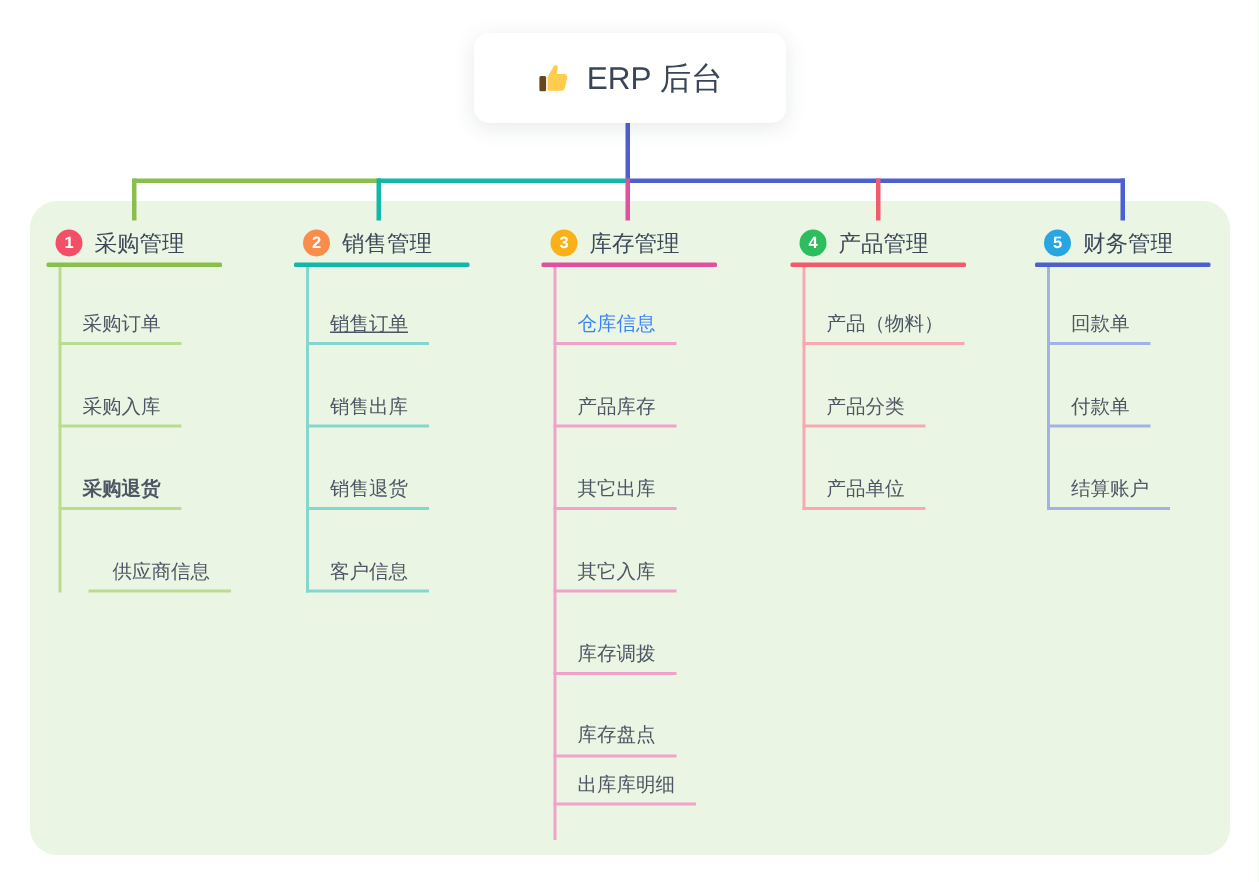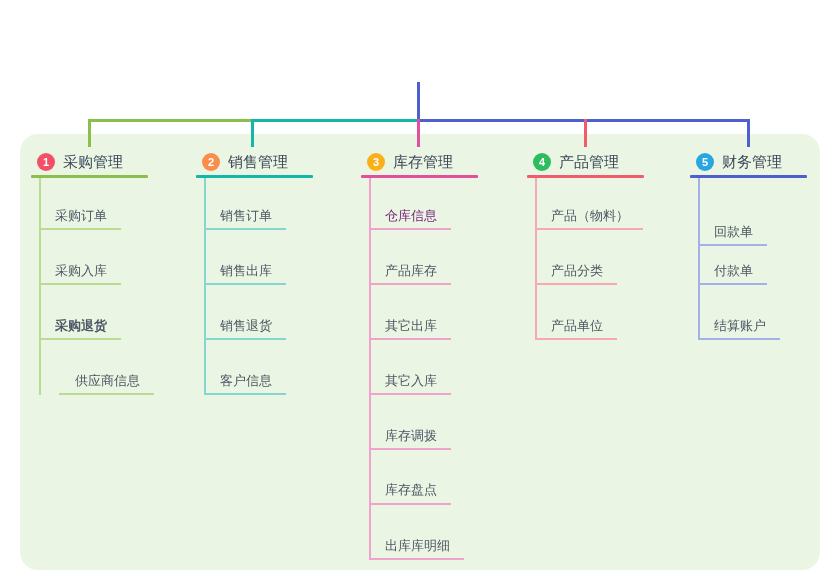--- a/index.html
+++ b/index.html
@@ -49,66 +49,75 @@
       <div class="stem" style="position: absolute; left: 417px; top: 82px; width: 3px; height: 40px; background: rgb(77, 96, 205);"></div>
       <div class="seg" style="left: 89px; width: 165px; background: rgb(139, 191, 77);"></div>
       <div class="seg" style="left: 252px; width: 168px; background: rgb(18, 183, 170);"></div>
       <div class="seg" style="left: 418px; width: 332px; background: rgb(77, 96, 205);"></div>
       <div class="drop" style="left: 88px; height: 28px; background: rgb(139, 191, 77);"></div>
       <div class="drop" style="left: 251px; height: 28px; background: rgb(18, 183, 170);"></div>
       <div class="drop" style="left: 417px; height: 28px; background: rgb(226, 79, 158);"></div>
       <div class="drop" style="left: 584px; height: 28px; background: rgb(242, 91, 108);"></div>
       <div class="drop" style="left: 747px; height: 28px; background: rgb(77, 96, 205);"></div>
     </div>
+  <div class="root-node" id="rootNode" style="color: rgb(58, 69, 87);">
+    <span class="thumb-icon">
+      <svg width="23" height="23" viewBox="0 0 36 36" aria-hidden="true">
+        <rect x="2.5" y="15" width="7" height="16" rx="1.6" fill="#65471B"></rect>
+        <path fill="#FFCC4D" d="M11 31V16.5l6.2-11.3c.5-.9 1.5-1.4 2.5-1.2 1.4.3 2.3 1.7 2 3.1L20.5 13h8.2c1.9 0 3.3 1.8 2.9 3.6l-2.6 11.4c-.3 1.5-1.7 2.6-3.2 2.6H13c-.8 0-1.6-.2-2-.6z"></path>
+      </svg>
+    </span>
+    <span>ERP 后台</span>
+  </div>
   <div id="branches">
       <div class="branch-header" style="left: 37px; top: 149px; color: rgb(60, 72, 89);">
         <span class="badge" style="background: rgb(243, 80, 104); color: rgb(255, 255, 255);">1</span>
         <span>采购管理</span>
       </div>
       <div class="branch-underline" style="left: 31px; top: 175px; width: 117px; background: rgb(139, 191, 77);"></div>
       <div class="vline" style="left: 39px; top: 178px; height: 217px; background: rgb(185, 220, 144);"></div>
       <div class="child" style="left: 39px; top: 203px; border-bottom: 2px solid rgb(185, 220, 144); color: rgb(76, 86, 100);">采购订单</div>
       <div class="child" style="left: 39px; top: 258px; border-bottom: 2px solid rgb(185, 220, 144); color: rgb(76, 86, 100);">采购入库</div>
       <div class="child" style="left: 39px; top: 313px; border-bottom: 2px solid rgb(185, 220, 144); color: rgb(76, 86, 100); font-weight: bold;">采购退货</div>
       <div class="child" style="left: 39px; top: 368px; border-bottom: 2px solid rgb(185, 220, 144); color: rgb(76, 86, 100); margin-left: 20px;">供应商信息</div>
       <div class="branch-header" style="left: 202px; top: 149px; color: rgb(60, 72, 89);">
         <span class="badge" style="background: rgb(250, 140, 76); color: rgb(255, 255, 255);">2</span>
         <span>销售管理</span>
       </div>
       <div class="branch-underline" style="left: 196px; top: 175px; width: 117px; background: rgb(18, 183, 170);"></div>
       <div class="vline" style="left: 204px; top: 178px; height: 217px; background: rgb(133, 214, 207);"></div>
-      <div class="child" style="left: 204px; top: 203px; border-bottom: 2px solid rgb(133, 214, 207); color: rgb(76, 86, 100);">销售订单</div>
+      <div class="child" style="left: 204px; top: 203px; border-bottom: 2px solid rgb(133, 214, 207); color: rgb(76, 86, 100); text-decoration: underline;">销售订单</div>
       <div class="child" style="left: 204px; top: 258px; border-bottom: 2px solid rgb(133, 214, 207); color: rgb(76, 86, 100);">销售出库</div>
       <div class="child" style="left: 204px; top: 313px; border-bottom: 2px solid rgb(133, 214, 207); color: rgb(76, 86, 100);">销售退货</div>
       <div class="child" style="left: 204px; top: 368px; border-bottom: 2px solid rgb(133, 214, 207); color: rgb(76, 86, 100);">客户信息</div>
       <div class="branch-header" style="left: 367px; top: 149px; color: rgb(60, 72, 89);">
         <span class="badge" style="background: rgb(251, 176, 24); color: rgb(255, 255, 255);">3</span>
         <span>库存管理</span>
       </div>
       <div class="branch-underline" style="left: 361px; top: 175px; width: 117px; background: rgb(226, 79, 158);"></div>
       <div class="vline" style="left: 369px; top: 178px; height: 382px; background: rgb(240, 162, 203);"></div>
-      <div class="child" style="left: 369px; top: 203px; border-bottom: 2px solid rgb(240, 162, 203); color: #701a75;">仓库信息</div>
+      <div class="child" style="left: 369px; top: 203px; border-bottom: 2px solid rgb(240, 162, 203); color: #3b82f6;">仓库信息</div>
       <div class="child" style="left: 369px; top: 258px; border-bottom: 2px solid rgb(240, 162, 203); color: rgb(76, 86, 100);">产品库存</div>
       <div class="child" style="left: 369px; top: 313px; border-bottom: 2px solid rgb(240, 162, 203); color: rgb(76, 86, 100);">其它出库</div>
       <div class="child" style="left: 369px; top: 368px; border-bottom: 2px solid rgb(240, 162, 203); color: rgb(76, 86, 100); text-align: right;">其它入库</div>
       <div class="child" style="left: 369px; top: 423px; border-bottom: 2px solid rgb(240, 162, 203); color: rgb(76, 86, 100);">库存调拨</div>
       <div class="child" style="left: 369px; top: 478px; border-bottom: 2px solid rgb(240, 162, 203); color: rgb(76, 86, 100); font-family: Liberation Mono, monospace;">库存盘点</div>
-      <div class="child" style="left: 369px; top: 533px; border-bottom: 2px solid rgb(240, 162, 203); color: rgb(76, 86, 100);">出库库明细</div>
+      <div class="child" style="left: 369px; top: 510px; border-bottom: 2px solid rgb(240, 162, 203); color: rgb(76, 86, 100);">出库库明细</div>
       <div class="branch-header" style="left: 533px; top: 149px; color: rgb(60, 72, 89);">
         <span class="badge" style="background: rgb(45, 188, 94); color: rgb(255, 255, 255);">4</span>
         <span>产品管理</span>
       </div>
       <div class="branch-underline" style="left: 527px; top: 175px; width: 117px; background: rgb(242, 91, 108);"></div>
       <div class="vline" style="left: 535px; top: 178px; height: 162px; background: rgb(248, 168, 177);"></div>
       <div class="child" style="left: 535px; top: 203px; border-bottom: 2px solid rgb(248, 168, 177); color: rgb(76, 86, 100);">产品（物料）</div>
       <div class="child" style="left: 535px; top: 258px; border-bottom: 2px solid rgb(248, 168, 177); color: rgb(76, 86, 100);">产品分类</div>
       <div class="child" style="left: 535px; top: 313px; border-bottom: 2px solid rgb(248, 168, 177); color: rgb(76, 86, 100);">产品单位</div>
       <div class="branch-header" style="left: 696px; top: 149px; color: rgb(60, 72, 89);">
         <span class="badge" style="background: rgb(39, 166, 225); color: rgb(255, 255, 255);">5</span>
         <span>财务管理</span>
       </div>
       <div class="branch-underline" style="left: 690px; top: 175px; width: 117px; background: rgb(77, 96, 205);"></div>
       <div class="vline" style="left: 698px; top: 178px; height: 162px; background: rgb(162, 178, 232);"></div>
-      <div class="child" style="left: 698px; top: 203px; border-bottom: 2px solid rgb(162, 178, 232); color: rgb(76, 86, 100); margin-top: 16px;">回款单</div>
+      <div class="child" style="left: 698px; top: 203px; border-bottom: 2px solid rgb(162, 178, 232); color: rgb(76, 86, 100);">回款单</div>
       <div class="child" style="left: 698px; top: 258px; border-bottom: 2px solid rgb(162, 178, 232); color: rgb(76, 86, 100);">付款单</div>
       <div class="child" style="left: 698px; top: 313px; border-bottom: 2px solid rgb(162, 178, 232); color: rgb(76, 86, 100);">结算账户</div>
     </div>
 </div>
 
 </body></html>

